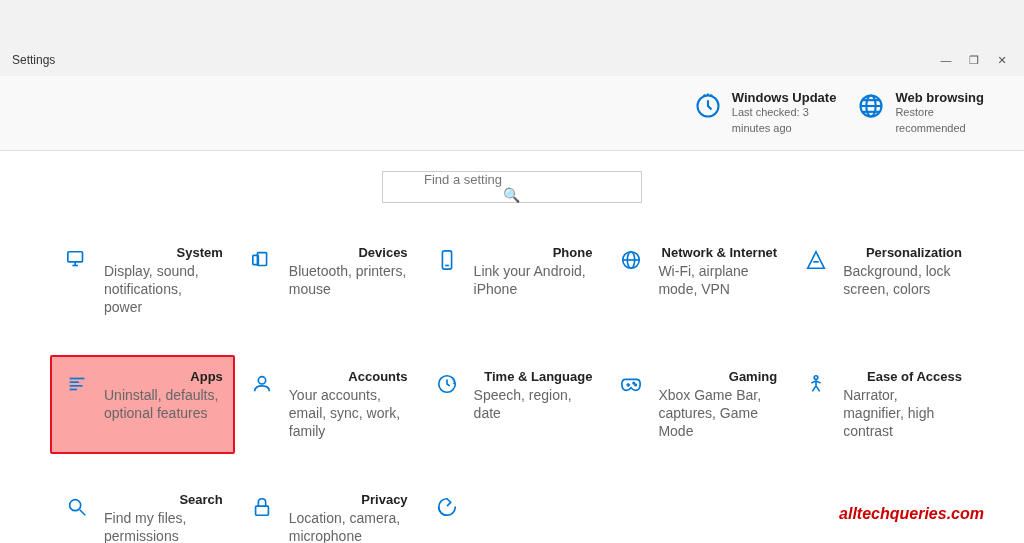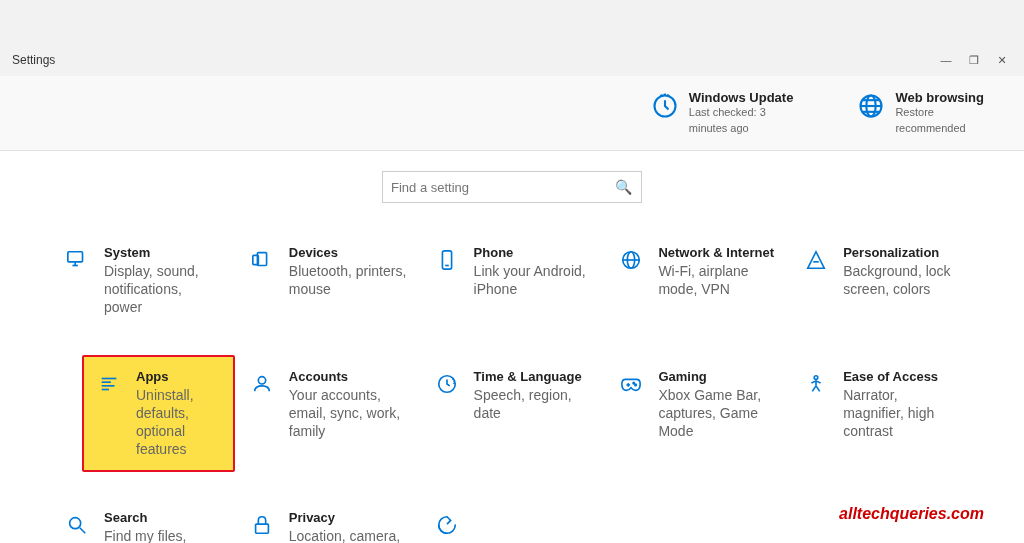--- a/index.html
+++ b/index.html
@@ -43,21 +43,21 @@
 
     
     .header-strip {
       background: #f9f9f9;
       border-bottom: 1px solid #e0e0e0;
       height: 75px;
       display: flex;
       align-items: center;
       justify-content: flex-end;
       padding: 0 40px;
-      gap: 64px;
+      gap: 21px;
     }
     .header-item {
       display: flex;
       align-items: flex-start;
       gap: 10px;
       cursor: pointer;
     }
     .header-item-icon {
       font-size: 28px;
       color: #0078d7;
@@ -89,20 +89,21 @@
       margin-bottom: 28px;
     }
     .search-box {
       display: flex;
       align-items: center;
       border: 1px solid #ccc;
       width: 260px;
       height: 32px;
       padding: 0 8px;
       background: #fff;
+      flex-direction: column;
     }
     .search-box input {
       border: none;
       outline: none;
       font-size: 13px;
       color: #999;
       flex: 1;
       background: transparent;
     }
     .search-icon-inner {
@@ -121,36 +122,36 @@
       display: flex;
       align-items: flex-start;
       gap: 12px;
       padding: 12px 10px;
       cursor: pointer;
       border: 2px solid transparent;
       border-radius: 2px;
     }
     .setting-item.highlighted {
       border: 2px solid #e81123;
-      background: #fde047;
-      margin-left: 32px;
+      background: #fca5a5;
     }
     .setting-icon {
       font-size: 26px;
       color: #0078d7;
       flex-shrink: 0;
       width: 30px;
       text-align: center;
       margin-top: 2px;
     }
     .setting-text .setting-title {
       font-size: 13px;
       font-weight: 600;
       color: #222;
       margin-bottom: 2px;
+      text-align: right;
     }
     .setting-text .setting-desc {
       font-size: 14px;
       color: #666;
       line-height: 1.3;
     }
 
     
     .watermark {
       position: absolute;

